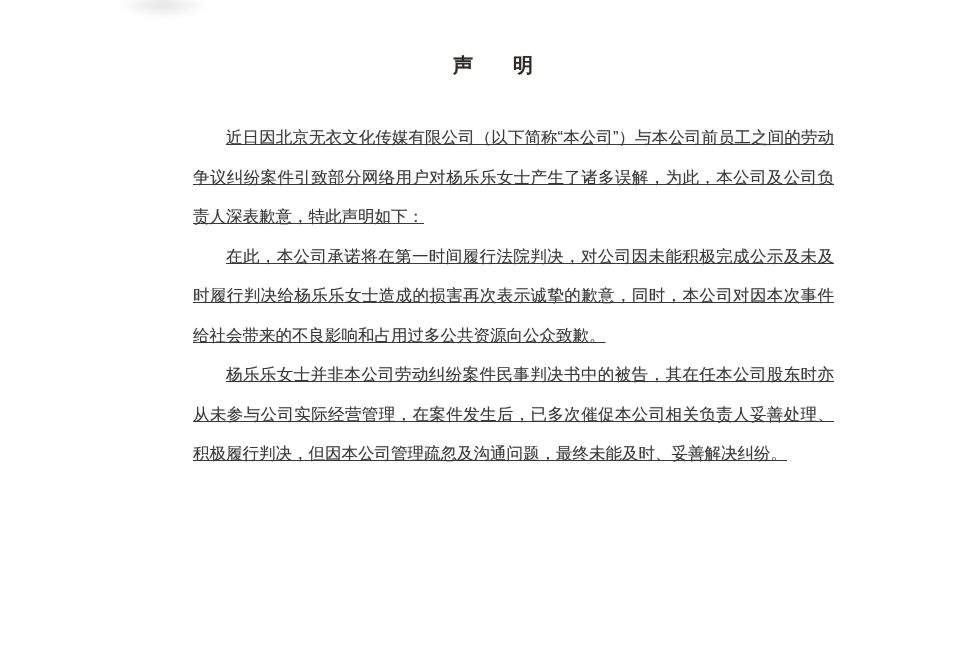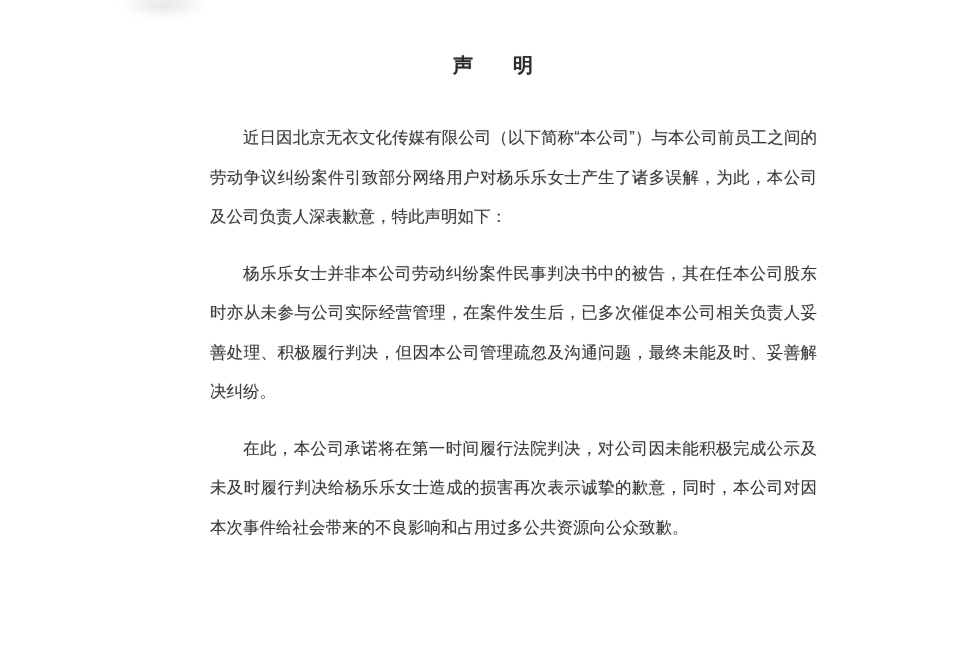--- a/index.html
+++ b/index.html
@@ -40,43 +40,44 @@
   .body-text {
     margin: 38px auto 0 193px;
     width: 641px;
     font-size: 16.5px;
     line-height: 39.5px;
     color: #3a3a3a;
     text-align: justify;
     text-shadow: 0 0 1px rgba(60,60,60,0.35);
   }
   .body-text p {
-    margin: 17px;
+    margin: 0;
     text-indent: 2em;
+    text-decoration: underline;
   }
   .seal {
     position: absolute;
     left: 548px;
     top: 655px;
     pointer-events: none;
   }
 </style>
 </head>
 <body>
 
 <div class="page">
 
   <div class="corner-smudge"></div>
 
   <h1 class="title">声明</h1>
 
   <div class="body-text">
     <p>近日因北京无衣文化传媒有限公司（以下简称“本公司”）与本公司前员工之间的劳动争议纠纷案件引致部分网络用户对杨乐乐女士产生了诸多误解，为此，本公司及公司负责人深表歉意，特此声明如下：</p>
+    <p>在此，本公司承诺将在第一时间履行法院判决，对公司因未能积极完成公示及未及时履行判决给杨乐乐女士造成的损害再次表示诚挚的歉意，同时，本公司对因本次事件给社会带来的不良影响和占用过多公共资源向公众致歉。</p>
     <p>杨乐乐女士并非本公司劳动纠纷案件民事判决书中的被告，其在任本公司股东时亦从未参与公司实际经营管理，在案件发生后，已多次催促本公司相关负责人妥善处理、积极履行判决，但因本公司管理疏忽及沟通问题，最终未能及时、妥善解决纠纷。</p>
-    <p>在此，本公司承诺将在第一时间履行法院判决，对公司因未能积极完成公示及未及时履行判决给杨乐乐女士造成的损害再次表示诚挚的歉意，同时，本公司对因本次事件给社会带来的不良影响和占用过多公共资源向公众致歉。</p>
   </div>
 
   <svg class="seal" width="340" height="340" viewBox="0 0 340 340">
     <circle cx="170" cy="170" r="168" fill="none" stroke-width="1.5" opacity="0.45" stroke="#c4685a"></circle>
     <circle cx="170" cy="170" r="157" fill="none" stroke-width="8" opacity="0.55" stroke-dasharray="4 6" stroke="#c4685a"></circle>
   </svg>
 
 </div>
 
 </body></html>

